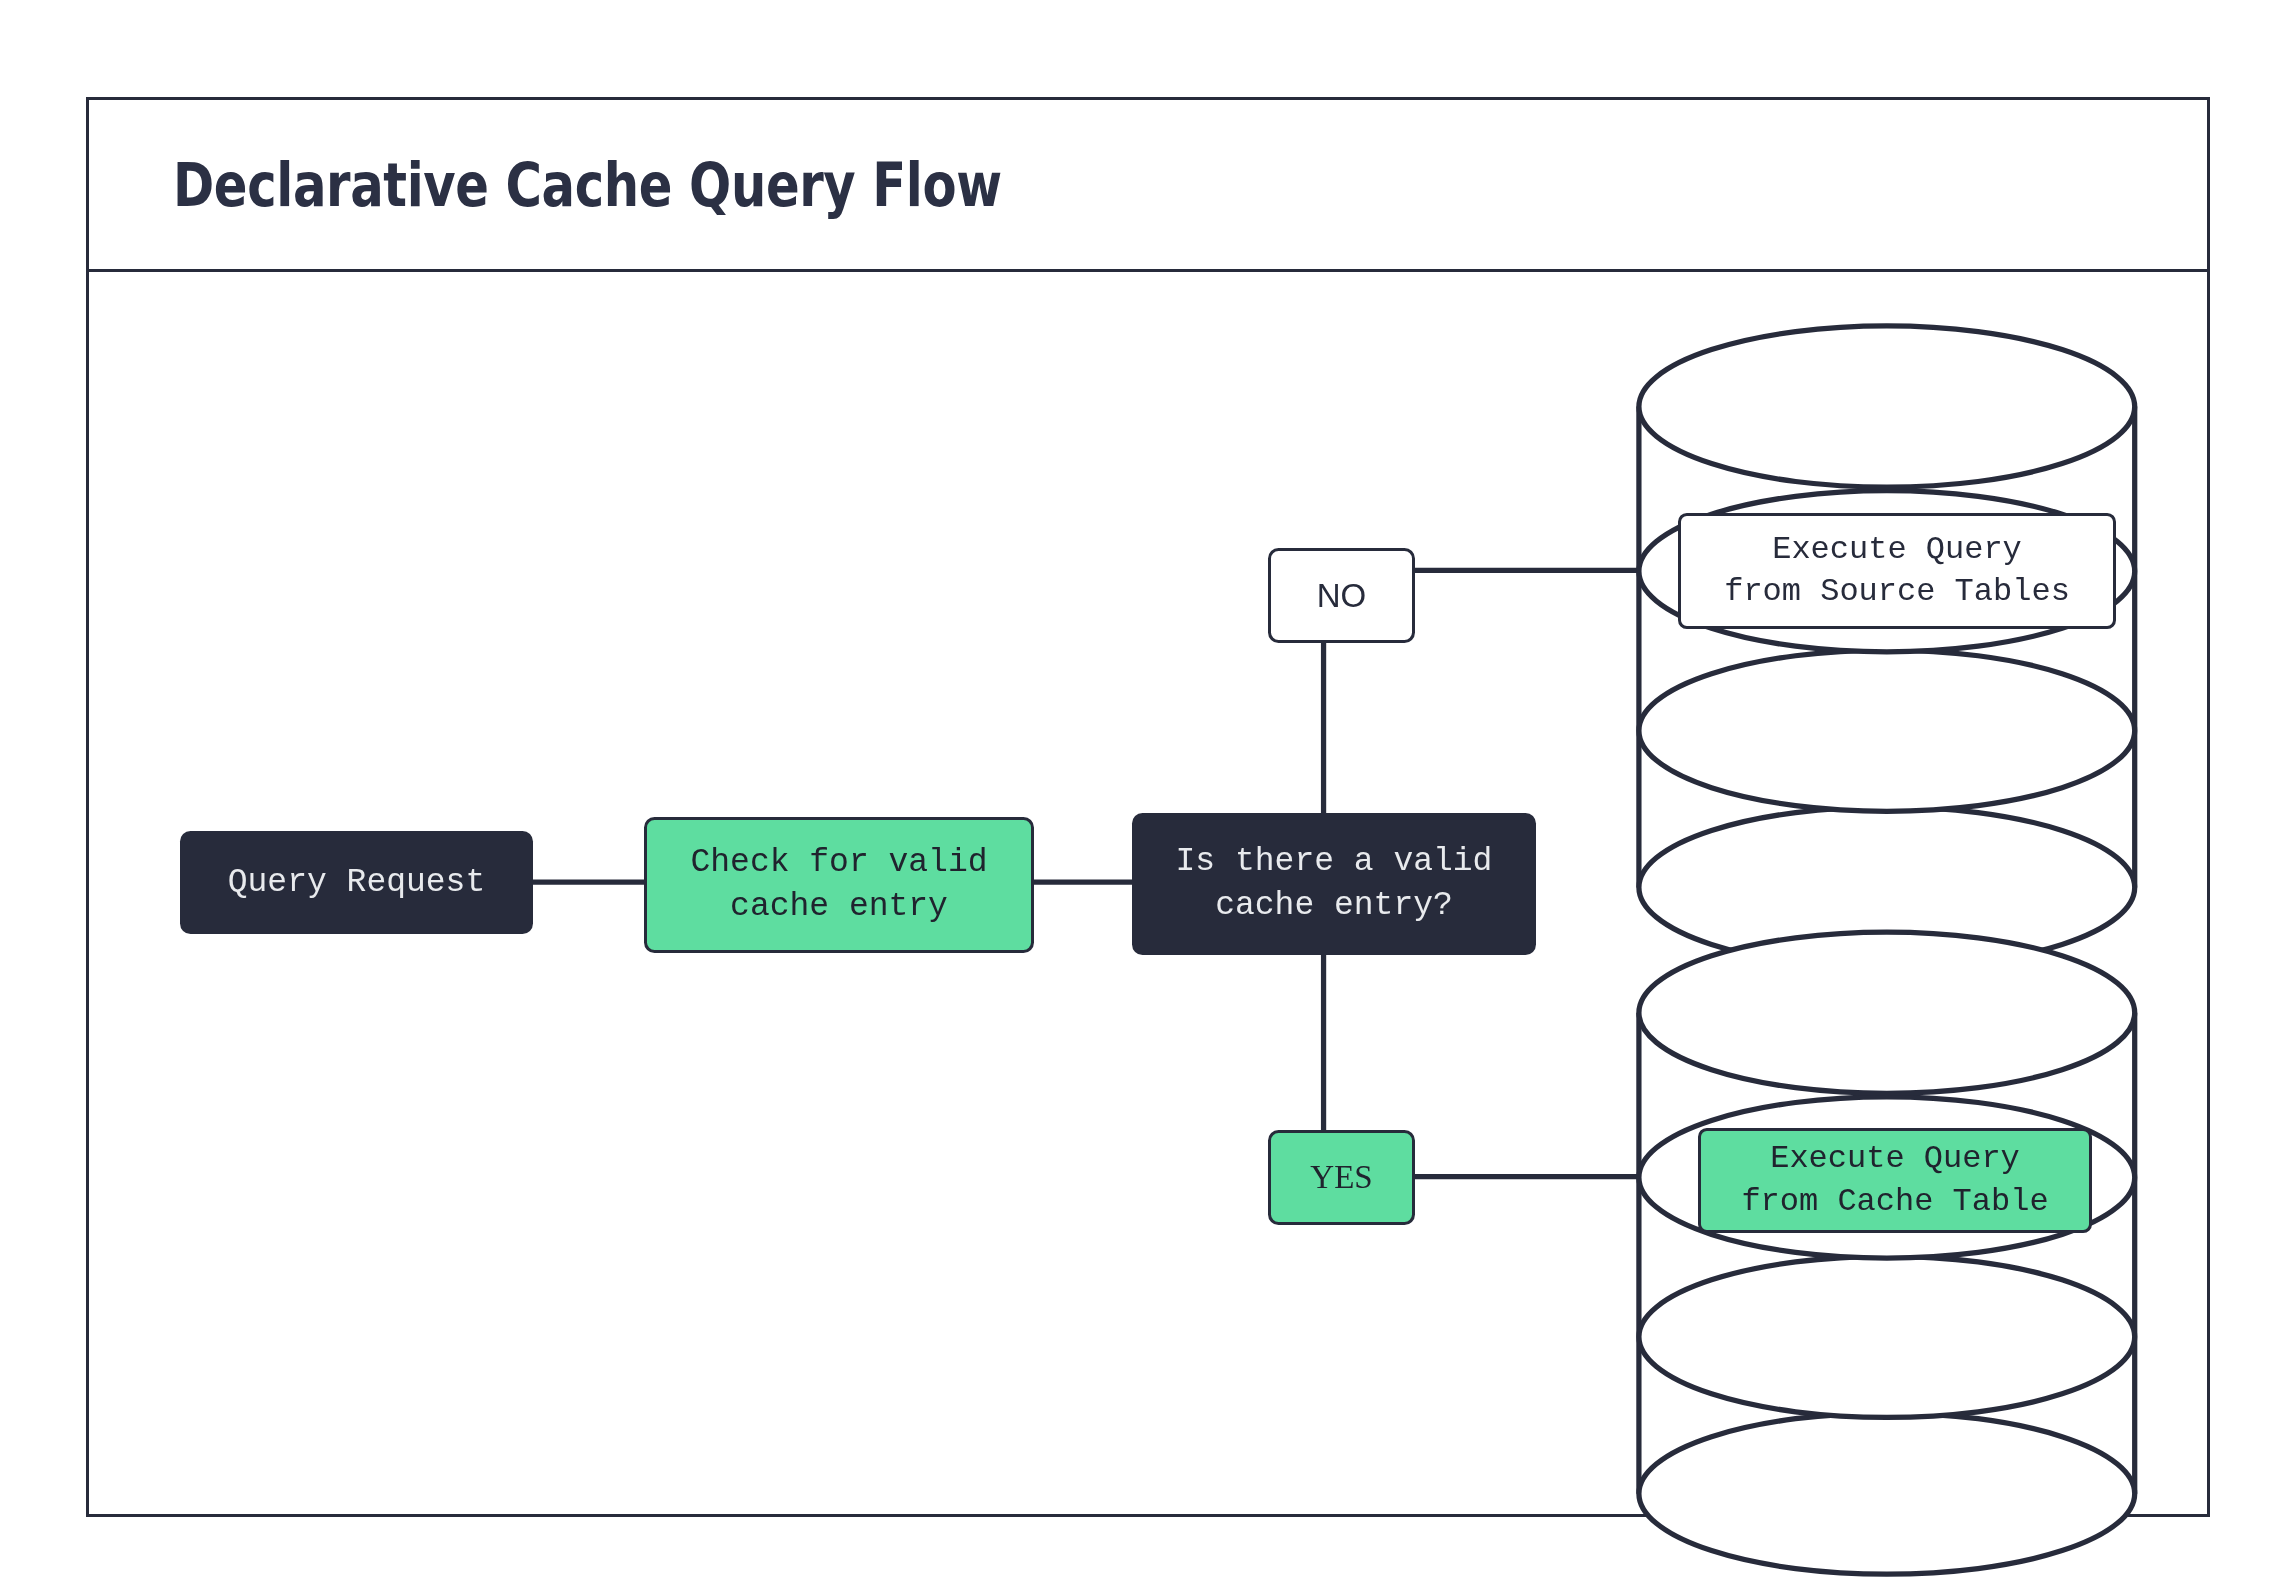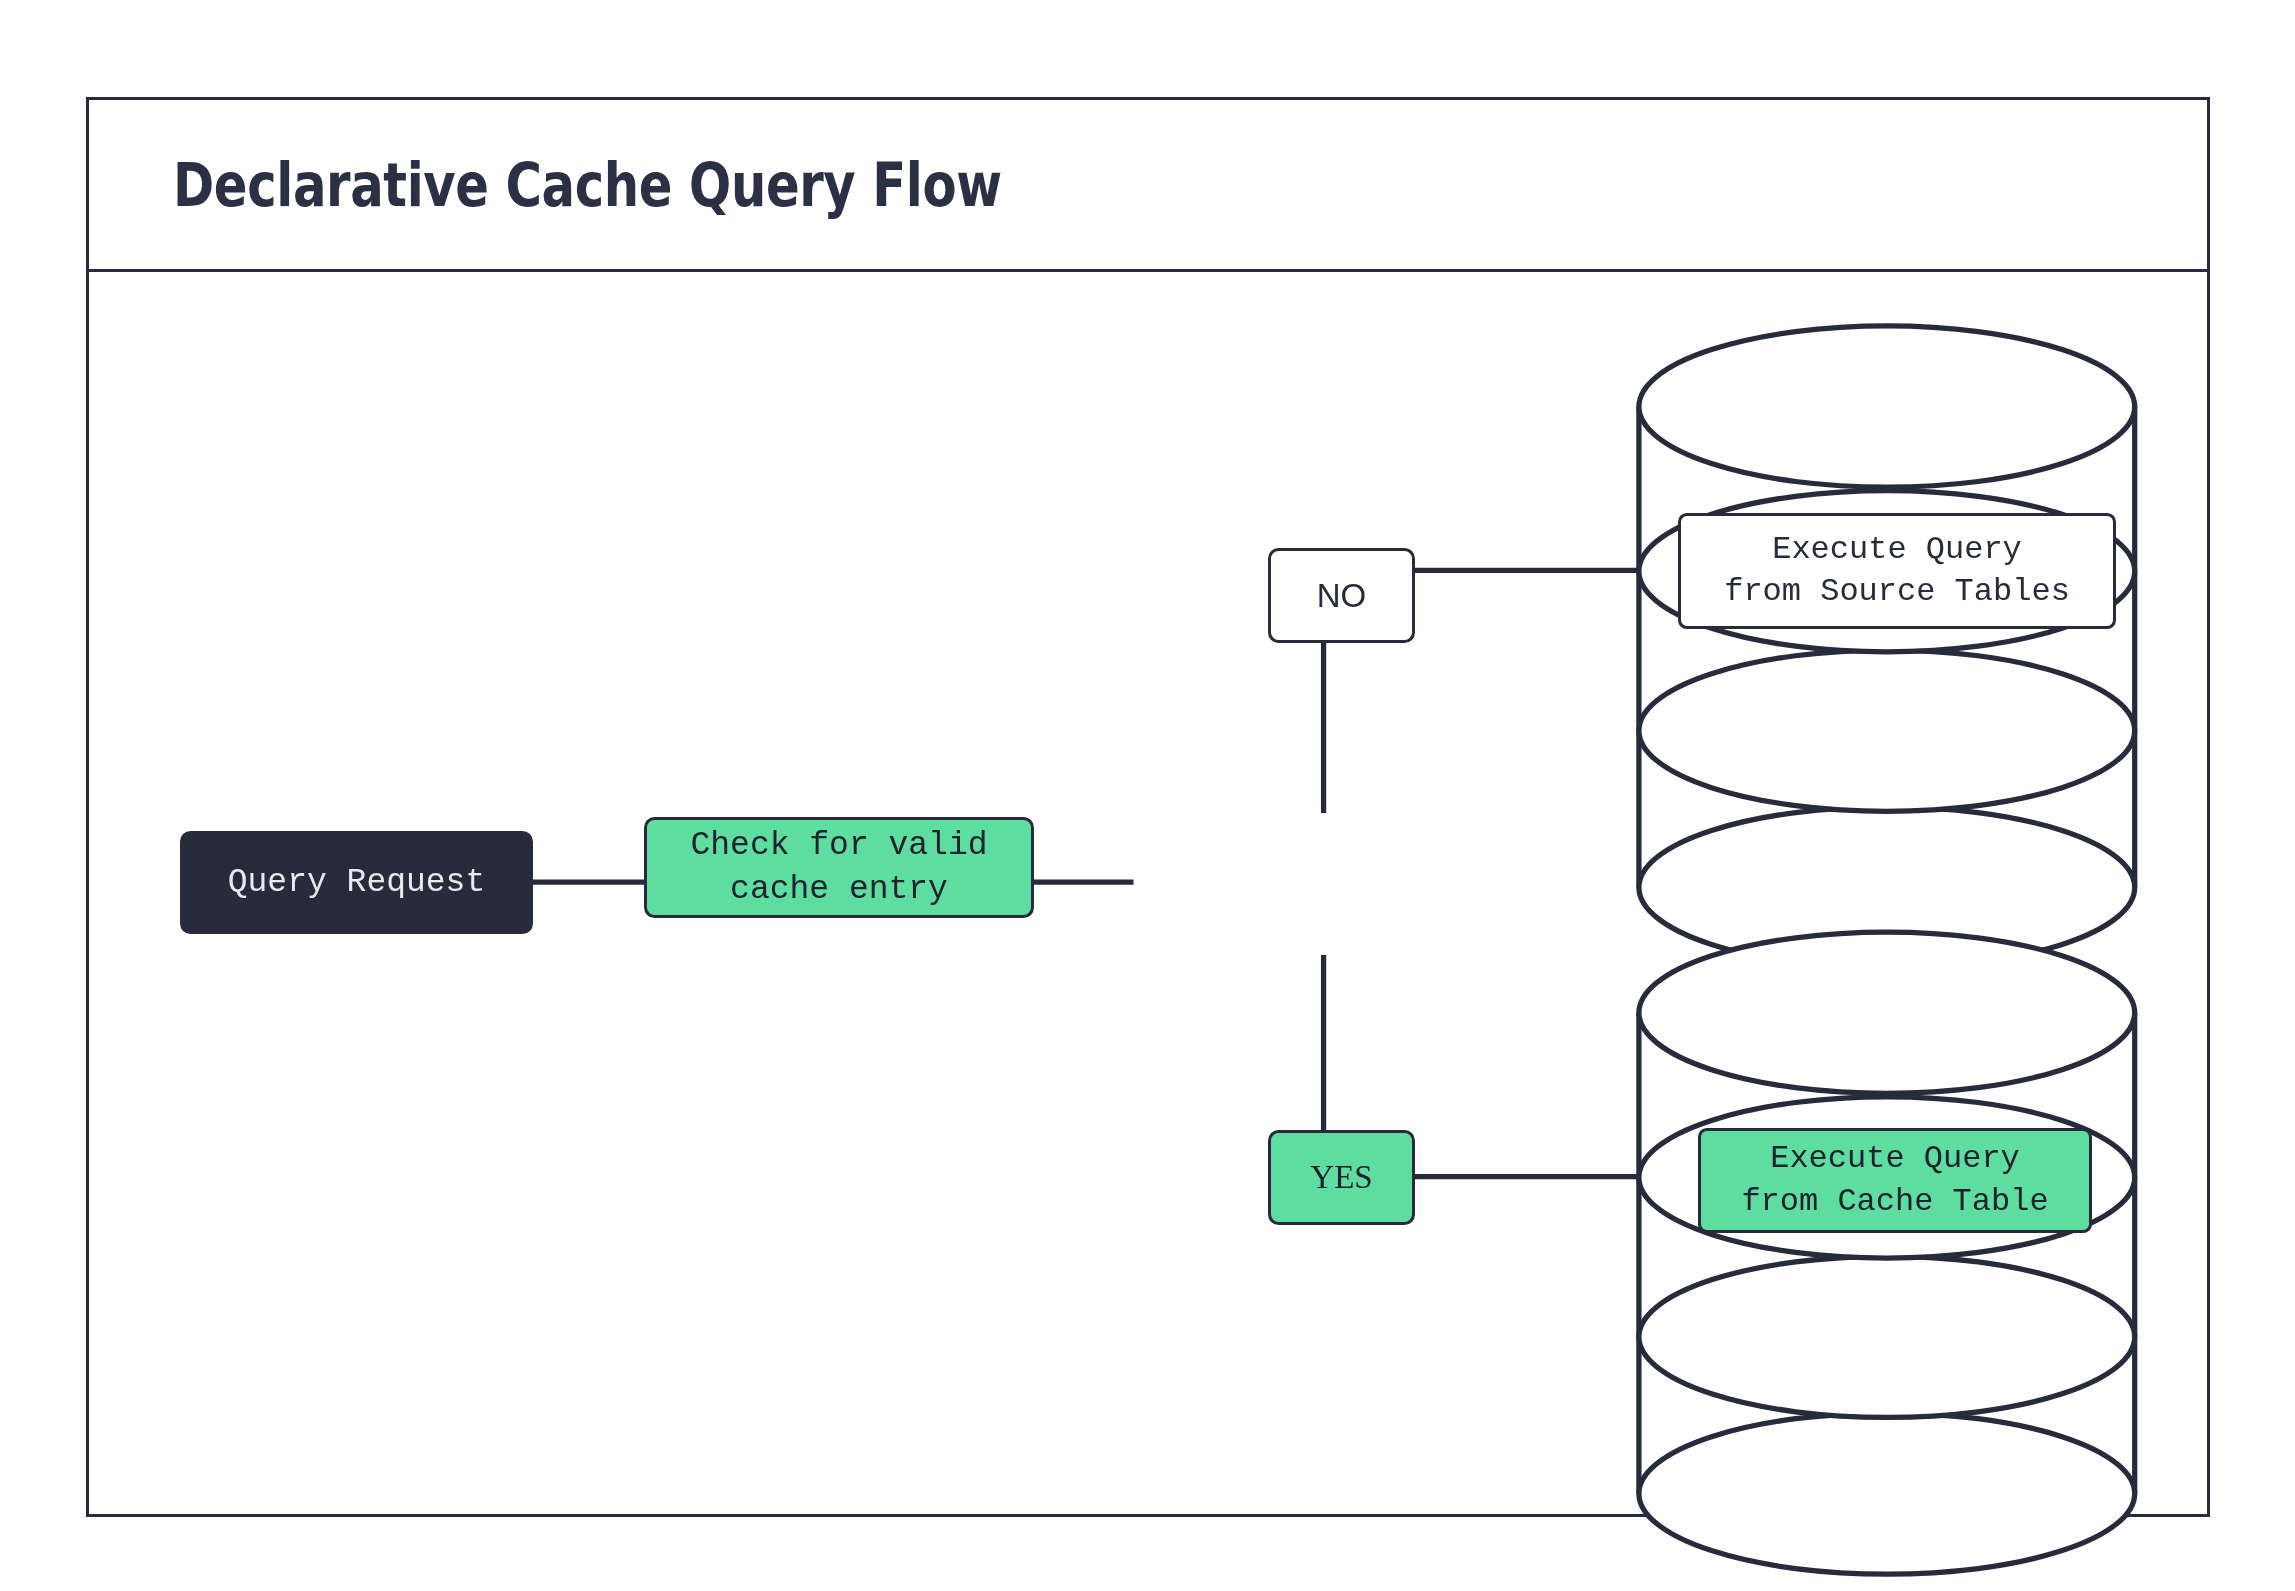--- a/index.html
+++ b/index.html
@@ -107,21 +107,21 @@
 
   
   #node-query-request {
     left: 180px; top: 831px;
     width: 353px; height: 103px;
     font-size: 33px;
   }
 
   #node-check-cache {
     left: 644px; top: 817px;
-    width: 390px; height: 101px;
+    width: 390px; height: 136px;
     font-size: 33px;
   }
 
   #node-decision {
     left: 1132px; top: 813px;
     width: 404px; height: 142px;
     font-size: 33px;
   }
 
   #node-label-no {
@@ -201,20 +201,22 @@
       <ellipse cx="2154" cy="1344" rx="283" ry="92"></ellipse>
       <ellipse cx="2154" cy="1156" rx="283" ry="92"></ellipse>
     </g>
   </svg>
 
   <div class="node node-dark" id="node-query-request">Query Request</div>
 
   <div class="node node-green" id="node-check-cache">Check for valid
 cache entry</div>
 
+  <div class="node node-dark" id="node-decision">Is there a valid
+cache entry?</div>
 
   <div class="node node-white" id="node-label-no">NO</div>
 
   <div class="node node-green" id="node-label-yes">YES</div>
 
   <div class="node node-white" id="node-exec-source">Execute Query
 from Source Tables</div>
 
   <div class="node node-green" id="node-exec-cache">Execute Query
 from Cache Table</div>

